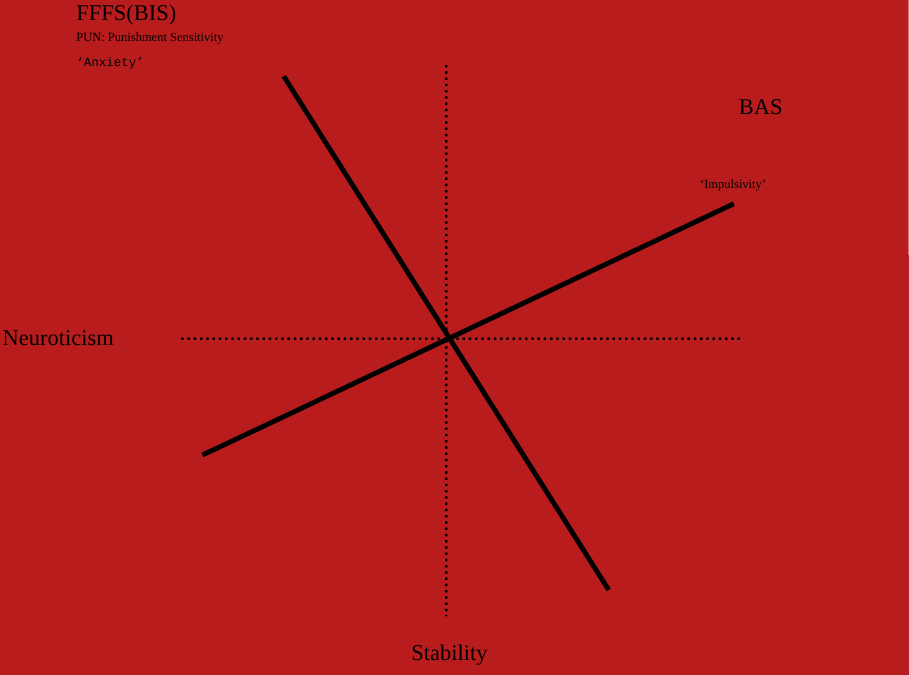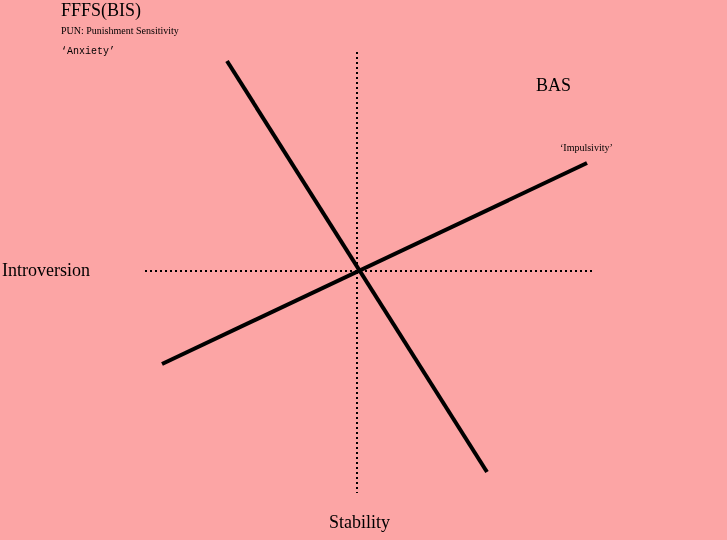--- a/index.html
+++ b/index.html
@@ -1,34 +1,34 @@
 <!DOCTYPE html>
 <html><head>
 <meta charset="utf-8">
 <style>
   html, body { margin: 0; padding: 0; background: #ffffff; }
   .canvas {
     position: relative;
     width: 727px;
     height: 540px;
-    background: #fca5a5;
+    background: #b91c1c;
     color: #000000;
     font-family: "Liberation Serif", serif;
     overflow: hidden;
   }
   svg.lines { position: absolute; left: 0; top: 0; }
   .lbl { position: absolute; white-space: nowrap; line-height: 1.15; }
   .big   { font-size: 18px; }
   .small { font-size: 10px; }
 
   #fffs-title   { left: 61px;  top: 0px;   }
   #fffs-sub1    { left: 61px;  top: 25px;  }
   #fffs-sub2    { left: 61px;  top: 46px; font-family: Liberation Mono, monospace;  }
   #neuroticism  { left: 315px; top: 19px;  }
-  #bas-title    { left: 536px; top: 75px;  }
+  #bas-title    { left: 591px; top: 75px;  }
   #bas-sub1     { left: 560px; top: 101px; }
   #bas-sub2     { left: 560px; top: 142px; }
   #introversion { left: 2px;   top: 260px; }
   #extraversion { left: 624px; top: 260px; }
   #stability    { left: 329px; top: 512px; }
 </style>
 </head>
 <body>
 
 <div class="canvas">
@@ -41,17 +41,17 @@
     </svg>
 
   <div class="lbl big" id="fffs-title">FFFS(BIS)</div>
   <div class="lbl small" id="fffs-sub1">PUN: Punishment Sensitivity</div>
   <div class="lbl small" id="fffs-sub2">‘Anxiety’</div>
 
 
   <div class="lbl big" id="bas-title">BAS</div>
   <div class="lbl small" id="bas-sub2">‘Impulsivity’</div>
 
-  <div class="lbl big" id="introversion">Introversion</div>
+  <div class="lbl big" id="introversion">Neuroticism</div>
 
   <div class="lbl big" id="stability">Stability</div>
 
 </div>
 
 </body></html>

